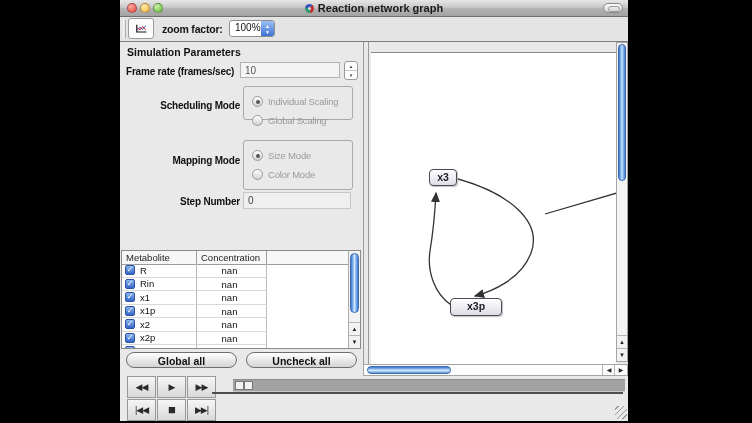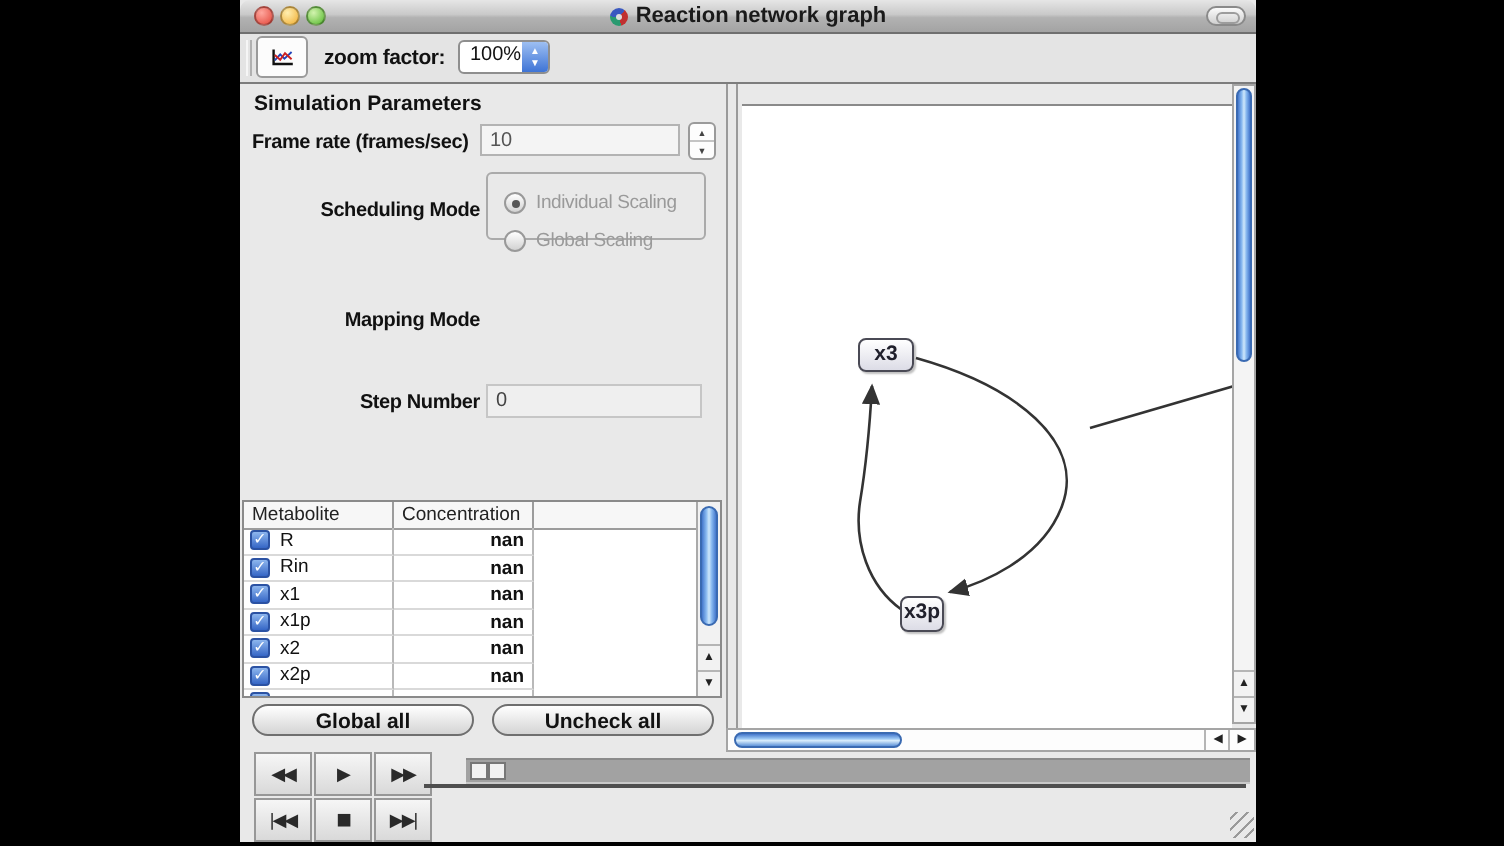--- a/index.html
+++ b/index.html
@@ -57,21 +57,21 @@
   
   .mtable{position:absolute;left:1px;top:250px;width:240px;height:99px;background:#fff;border:1px solid #8a8a8a;box-sizing:border-box;overflow:hidden;}
   .thead{position:absolute;left:0;top:0;right:12px;height:13px;background:#f7f7f7;border-bottom:1px solid #9c9c9c;display:flex;}
   .th{font-size:9.5px;color:#222;padding:1px 0 0 4px;box-sizing:border-box;}
   .th1{width:75px;border-right:1px solid #9c9c9c;}
   .th2{width:70px;border-right:1px solid #9c9c9c;}
   .tbody{position:absolute;left:0;top:13px;right:12px;bottom:0;overflow:hidden;}
   .trow{display:flex;height:13.5px;}
   .tc{box-sizing:border-box;font-size:9.5px;color:#111;}
   .tc1{width:75px;border-right:1px solid #b9b9b9;border-bottom:1px solid #d9d9d9;display:flex;align-items:center;gap:5px;padding-left:3px;}
-  .tc2{width:70px;border-right:1px solid #b9b9b9;border-bottom:1px solid #d9d9d9;text-align:right;padding:1px 4px 0 0;font-weight:bold;}
+  .tc2{width:70px;border-right:1px solid #b9b9b9;border-bottom:1px solid #d9d9d9;text-align:center;padding:1px 4px 0 0;}
   .tc3{flex:1;}
   .cbx{width:10px;height:10px;border-radius:2px;background:linear-gradient(180deg,#8db6ee,#3566c6);border:1px solid #2b52a3;box-sizing:border-box;color:#fff;font-size:8px;line-height:8px;text-align:center;flex:0 0 auto;}
   .tvscroll{position:absolute;right:0;top:0;width:12px;height:97px;background:#f2f2f2;border-left:1px solid #aaa;box-sizing:border-box;}
   .tvthumb{position:absolute;left:1px;top:2px;width:9px;height:60px;border-radius:5px;border:1px solid #3a6ab2;
     background:linear-gradient(90deg,#4477cc 0%,#86b7ef 30%,#cfe8fb 50%,#86b7ef 70%,#4477cc 100%);box-sizing:border-box;}
   .tvarrows{position:absolute;left:0;bottom:0;width:100%;}
   .sarrow{display:block;width:100%;height:12px;border-top:1px solid #b5b5b5;font-size:6px;color:#222;text-align:center;line-height:12px;background:#f2f2f2;}
 
   
   .pill-btn{position:absolute;top:352px;height:16px;border-radius:8px;border:1px solid #6f6f6f;
@@ -84,21 +84,21 @@
   .divider{position:absolute;left:241px;top:42px;width:10px;height:334px;background:#e9e9e9;}
   .divider::before,.divider::after{content:"";position:absolute;top:0;bottom:0;width:1px;background:#9a9a9a;}
   .divider::before{left:2px;} .divider::after{left:7px;}
 
   
   .canvas{position:absolute;left:251px;top:52px;width:245px;height:320px;background:#fff;border-top:1px solid #8a8a8a;box-sizing:border-box;overflow:hidden;}
   .gnode{position:absolute;border:1px solid #4a4a55;border-radius:4px;background:linear-gradient(180deg,#ffffff,#dcdce6);
     box-sizing:border-box;font-size:10.5px;font-weight:bold;color:#20202c;text-align:center;
     box-shadow:1px 1px 1px rgba(0,0,0,.25);padding-top:1px;}
   .node-x3{left:58px;top:116px;width:28px;height:17px;}
-  .node-x3p{left:79px;top:245px;width:22px;height:18px;}
+  .node-x3p{left:79px;top:245px;width:52px;height:18px;}
   .vscroll{position:absolute;left:496px;top:42px;width:12px;height:320px;background:#f4f4f4;border:1px solid #a5a5a5;box-sizing:border-box;}
   .vthumb{position:absolute;left:1px;top:1px;width:8px;height:137px;border-radius:5px;border:1px solid #3a6ab2;
     background:linear-gradient(90deg,#4477cc 0%,#86b7ef 30%,#cfe8fb 50%,#86b7ef 70%,#4477cc 100%);box-sizing:border-box;}
   .varrows{position:absolute;left:0;bottom:0;width:100%;}
   .hscroll{position:absolute;left:243px;top:364px;width:265px;height:12px;background:#fdfdfd;border:1px solid #a5a5a5;box-sizing:border-box;}
   .hthumb{position:absolute;left:3px;top:1px;width:84px;height:8px;border-radius:5px;border:1px solid #3a6ab2;
     background:linear-gradient(180deg,#4477cc 0%,#9cc8f4 40%,#d9edfc 55%,#5f93d9 100%);box-sizing:border-box;}
   .harrow{position:absolute;top:0;width:12px;height:10px;border-left:1px solid #b5b5b5;font-size:6px;color:#222;text-align:center;line-height:10px;}
   .harrow.left{right:12px;} .harrow.right{right:0;}
 
@@ -166,20 +166,30 @@
         <span class="radio selected"></span>
         <span class="radio-label">Individual Scaling</span>
       </div>
       <div class="radio-row" style="top:28px">
         <span class="radio"></span>
         <span class="radio-label">Global Scaling</span>
       </div>
     </div>
 
     <div class="label rlabel map-label">Mapping Mode</div>
+    <div class="groupbox gb2">
+      <div class="radio-row" style="top:9px">
+        <span class="radio selected"></span>
+        <span class="radio-label">Size Mode</span>
+      </div>
+      <div class="radio-row" style="top:28px">
+        <span class="radio"></span>
+        <span class="radio-label">Color Mode</span>
+      </div>
+    </div>
 
     <div class="label rlabel step-label">Step Number</div>
     <div class="step-field">0</div>
 
     <div class="mtable">
       <div class="thead">
         <div class="th th1">Metabolite</div>
         <div class="th th2">Concentration</div>
       </div>
       <div class="tbody">

